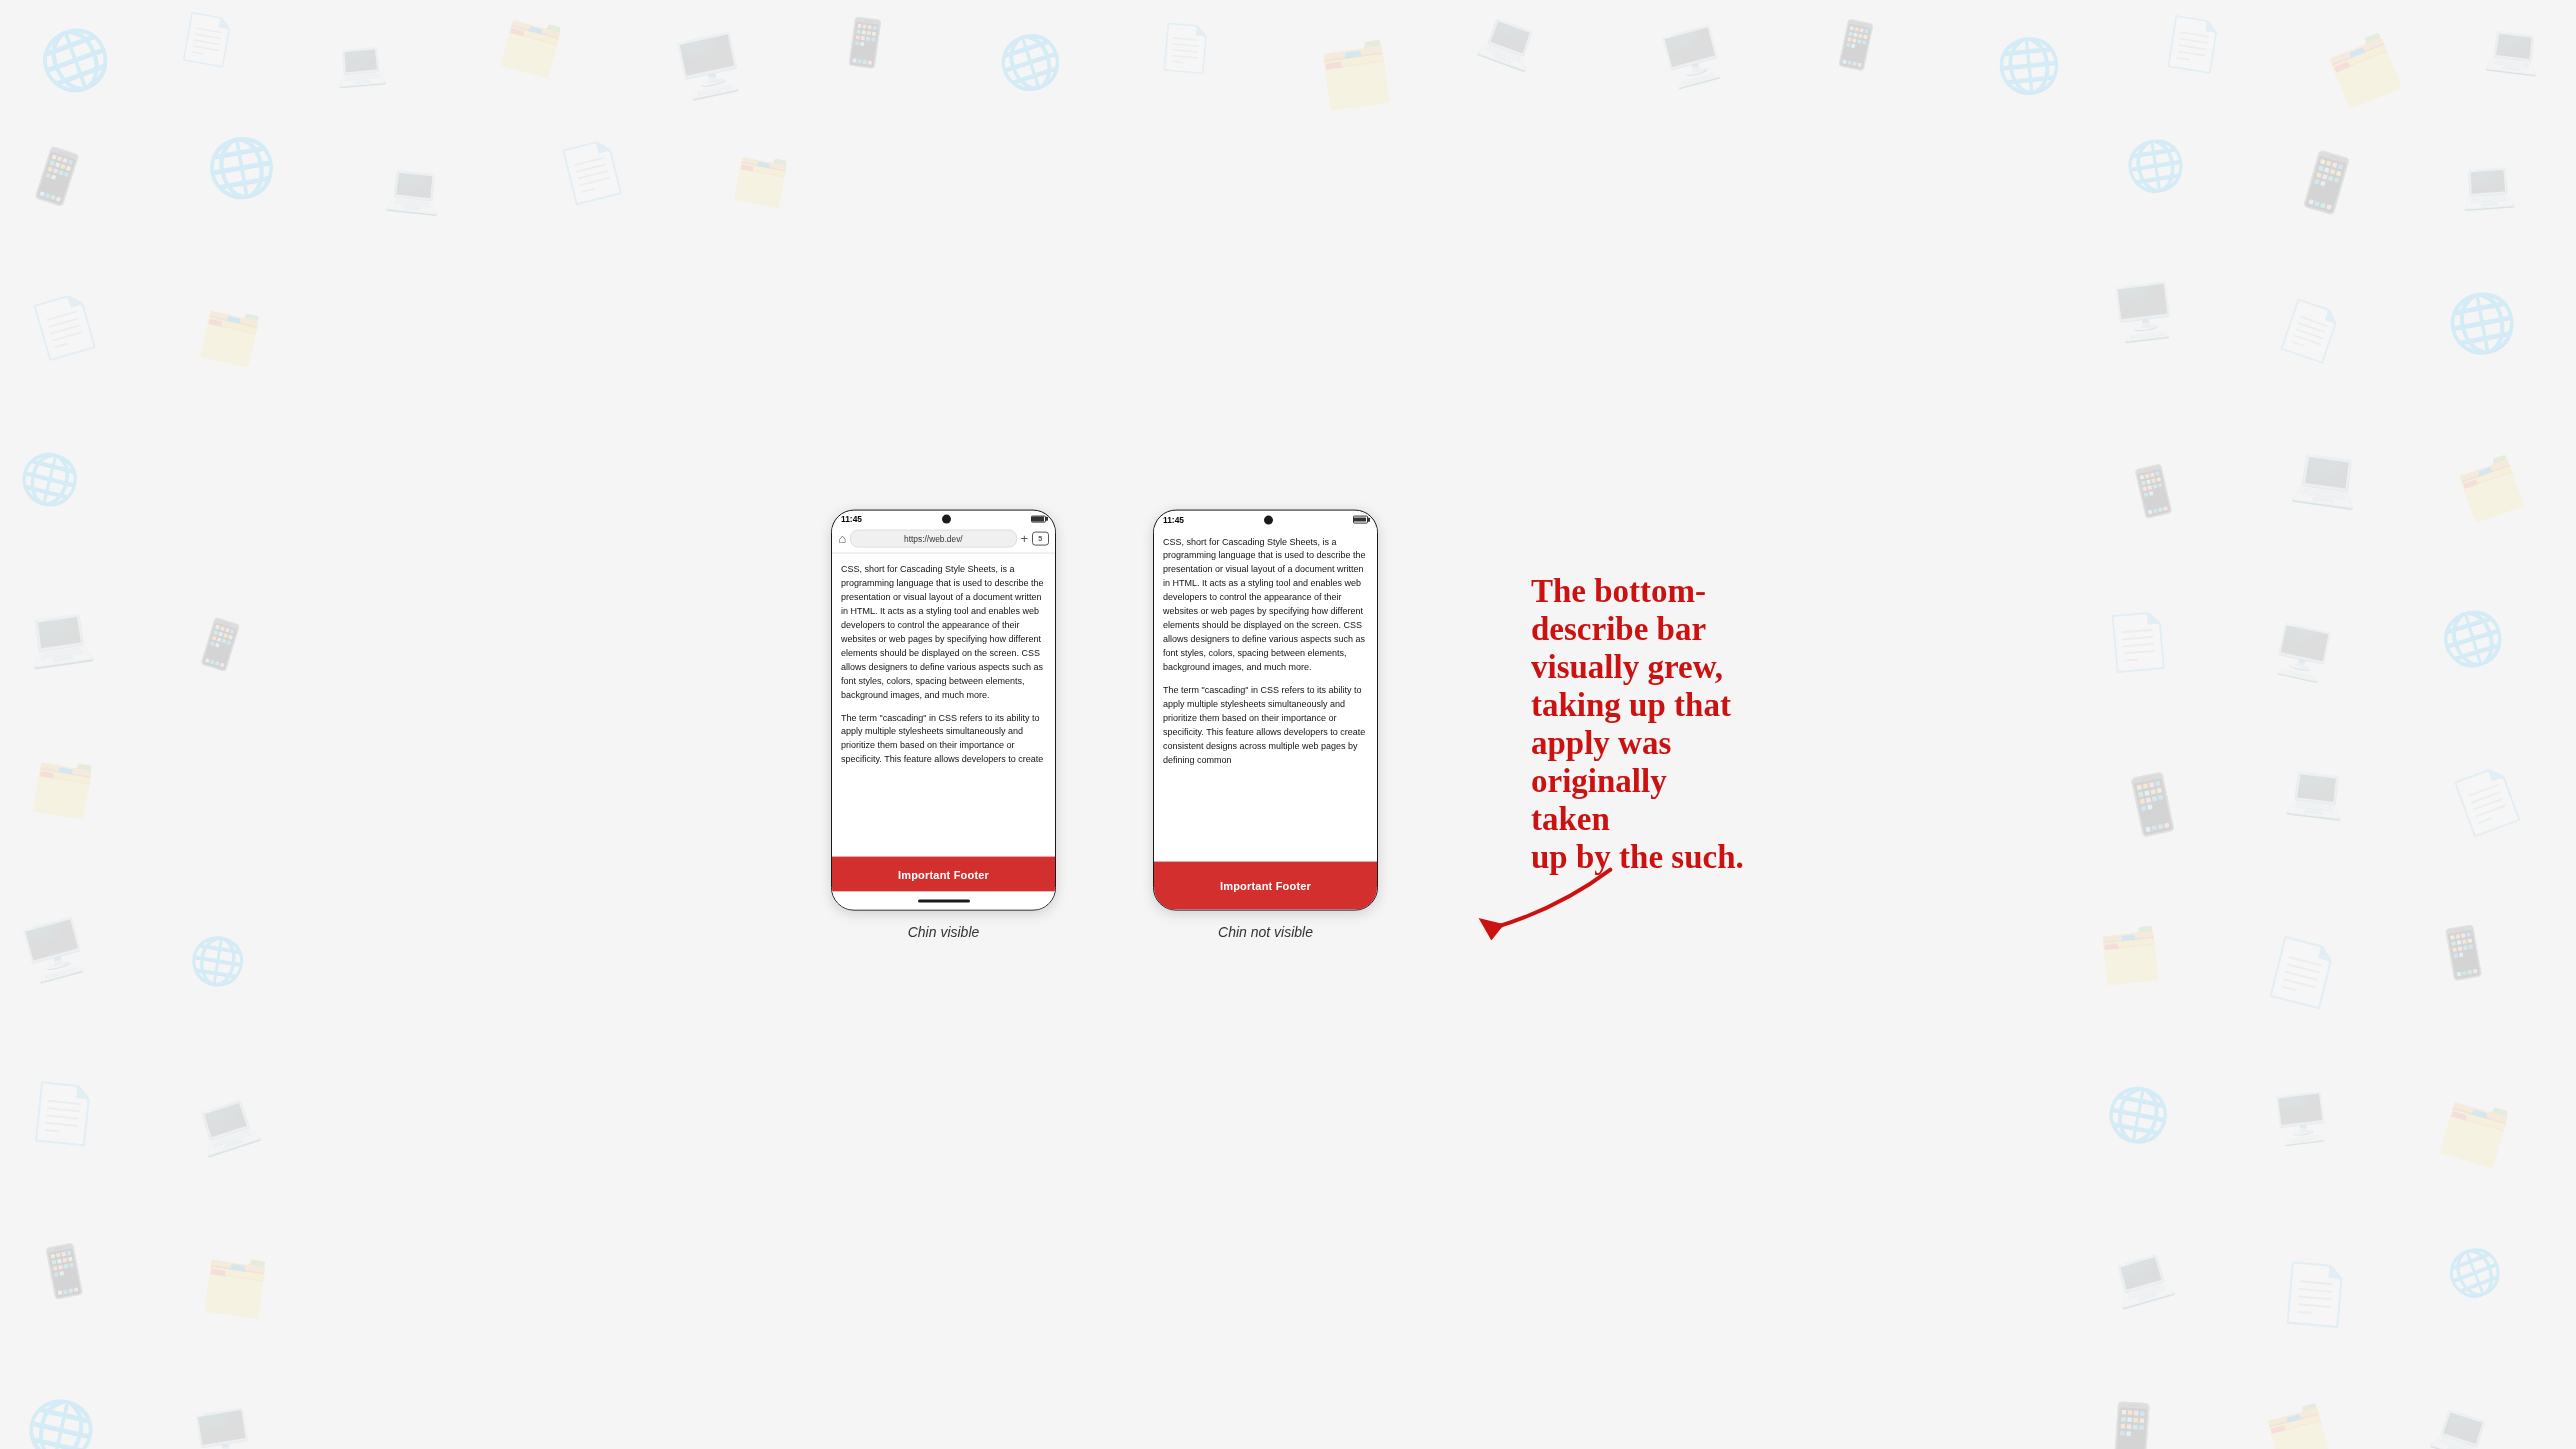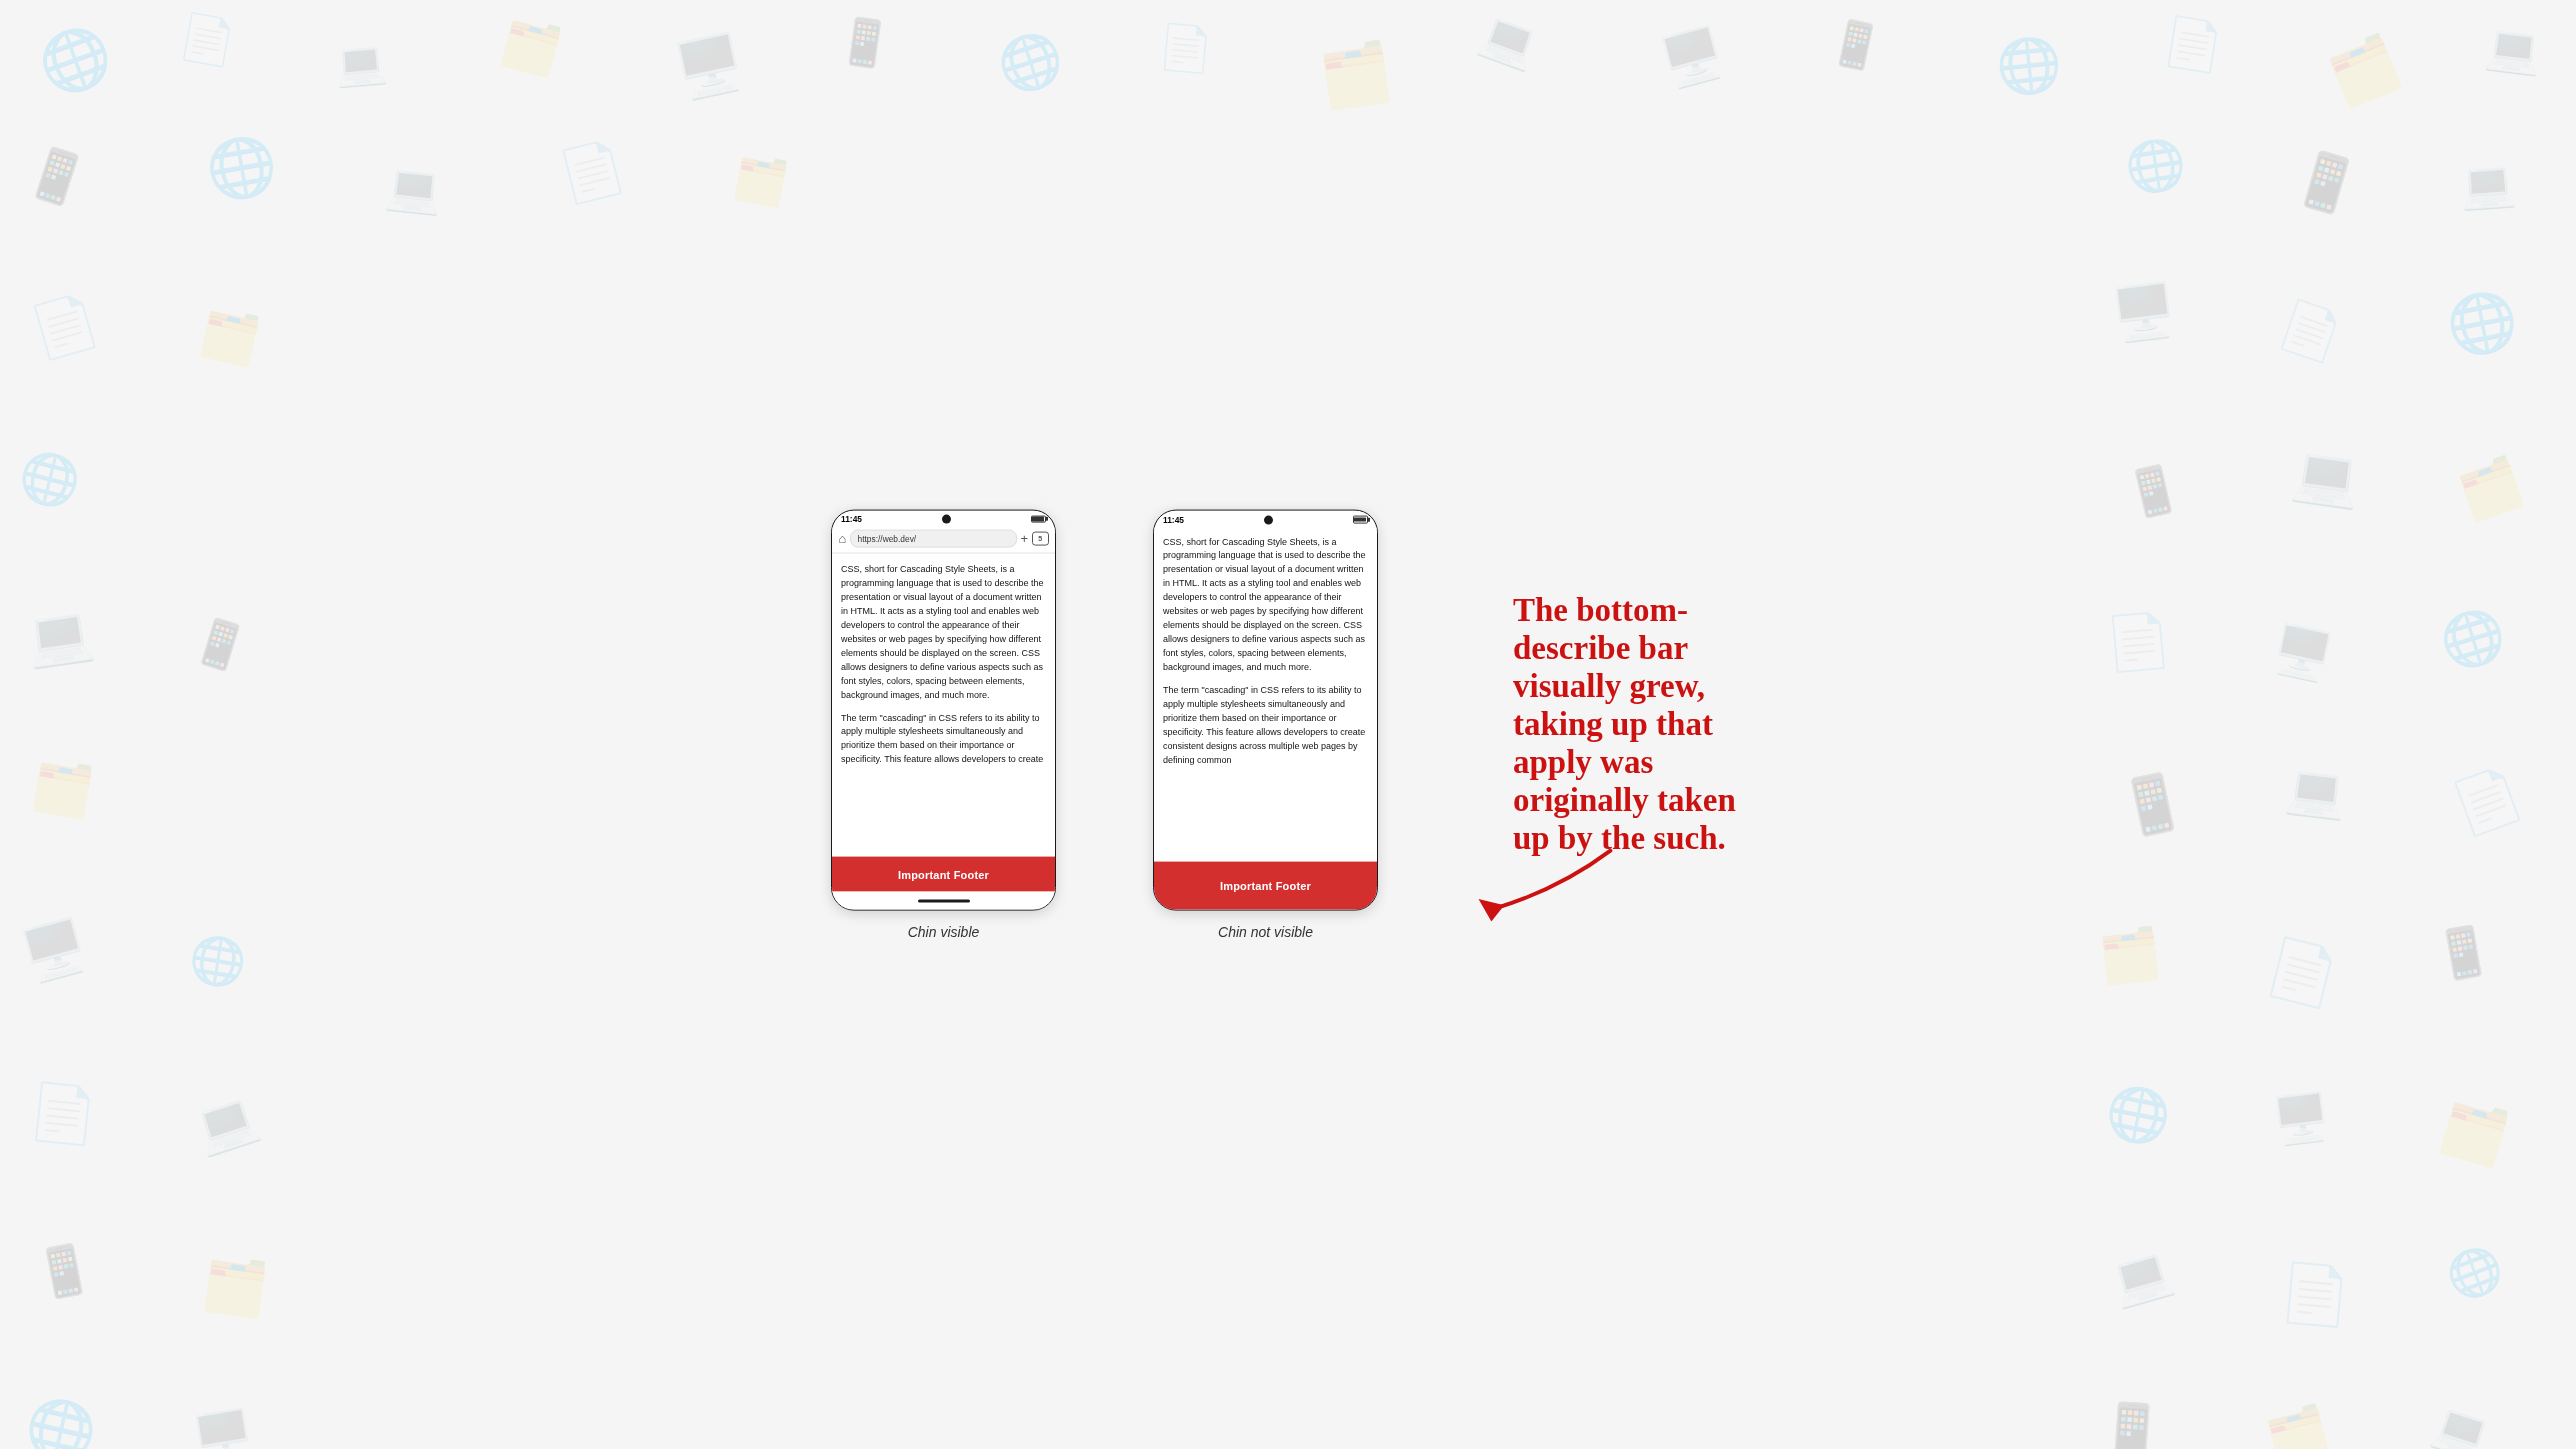--- a/index.html
+++ b/index.html
@@ -93,20 +93,21 @@
     }
 
     .url-bar {
       flex: 1;
       background: #f0f0f0;
       border-radius: 7.7px;
       border: 0.6px solid #ddd;
       padding: 3.2px 6.4px;
       font-size: 8.4px;
       color: #333;
+      text-align: center;
     }
 
     .add-btn {
       font-size: 13px;
       color: #555;
       flex-shrink: 0;
     }
 
     .tab-btn {
       width: 16.7px;
@@ -188,21 +189,21 @@
       align-items: flex-start;
     }
 
     .annotation-text {
       font-family: 'Comic Sans MS', 'Chalkboard SE', cursive;
       font-size: 33px;
       font-weight: 900;
       color: #cc1111;
       line-height: 1.15;
       text-align: left;
-      margin-left: 38px;
+      margin-left: 56px;
     }
 
     
     .arrow-svg {
       position: absolute;
       bottom: -64px;
       left: -19.3px;
     }
 
     

